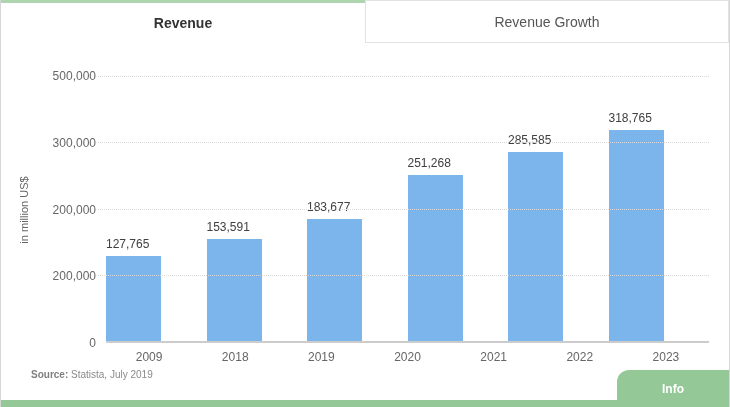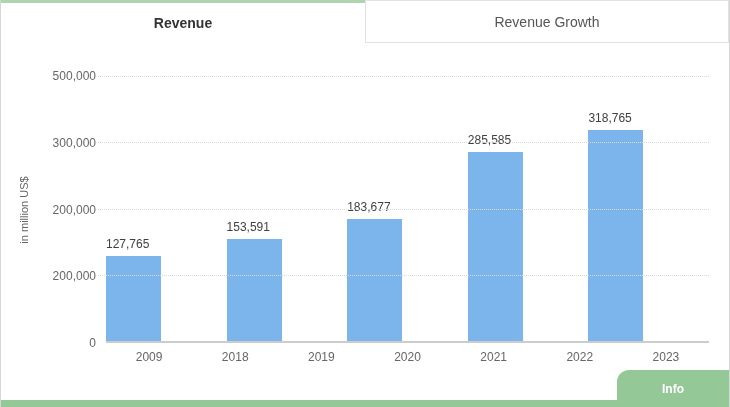--- a/index.html
+++ b/index.html
@@ -143,20 +143,24 @@
         </div>
         <div class="bar-col">
           <div class="bar-value">153,591</div>
           <div class="bar" style="height: 38.3978%; background: rgb(124, 181, 236);"></div>
         </div>
         <div class="bar-col">
           <div class="bar-value">183,677</div>
           <div class="bar" style="height: 45.9192%; background: rgb(124, 181, 236);"></div>
         </div>
         <div class="bar-col">
+          <div class="bar-value">251,268</div>
+          <div class="bar" style="height: 62.817%; background: rgb(124, 181, 236);"></div>
+        </div>
+        <div class="bar-col">
           <div class="bar-value">285,585</div>
           <div class="bar" style="height: 71.3962%; background: rgb(124, 181, 236);"></div>
         </div>
         <div class="bar-col">
           <div class="bar-value">318,765</div>
           <div class="bar" style="height: 79.6912%; background: rgb(124, 181, 236);"></div>
         </div>
       </div>
   <div class="gridline" style="top: 0%;"></div>
       <div class="gridline" style="top: 25%;"></div>
@@ -167,19 +171,22 @@
   <div class="x-labels">
       <div class="x-label">2009</div>
       <div class="x-label">2018</div>
       <div class="x-label">2019</div>
       <div class="x-label">2020</div>
       <div class="x-label">2021</div>
       <div class="x-label">2022</div>
       <div class="x-label">2023</div>
     </div>
 
+  <div class="source">
+    <b>Source:</b><span> Statista, July 2019</span>
+  </div>
 
   <div class="bottom-strip"></div>
   <div class="info-button">
     <span>Info</span>
   </div>
 
 </div>
 
 </body></html>

